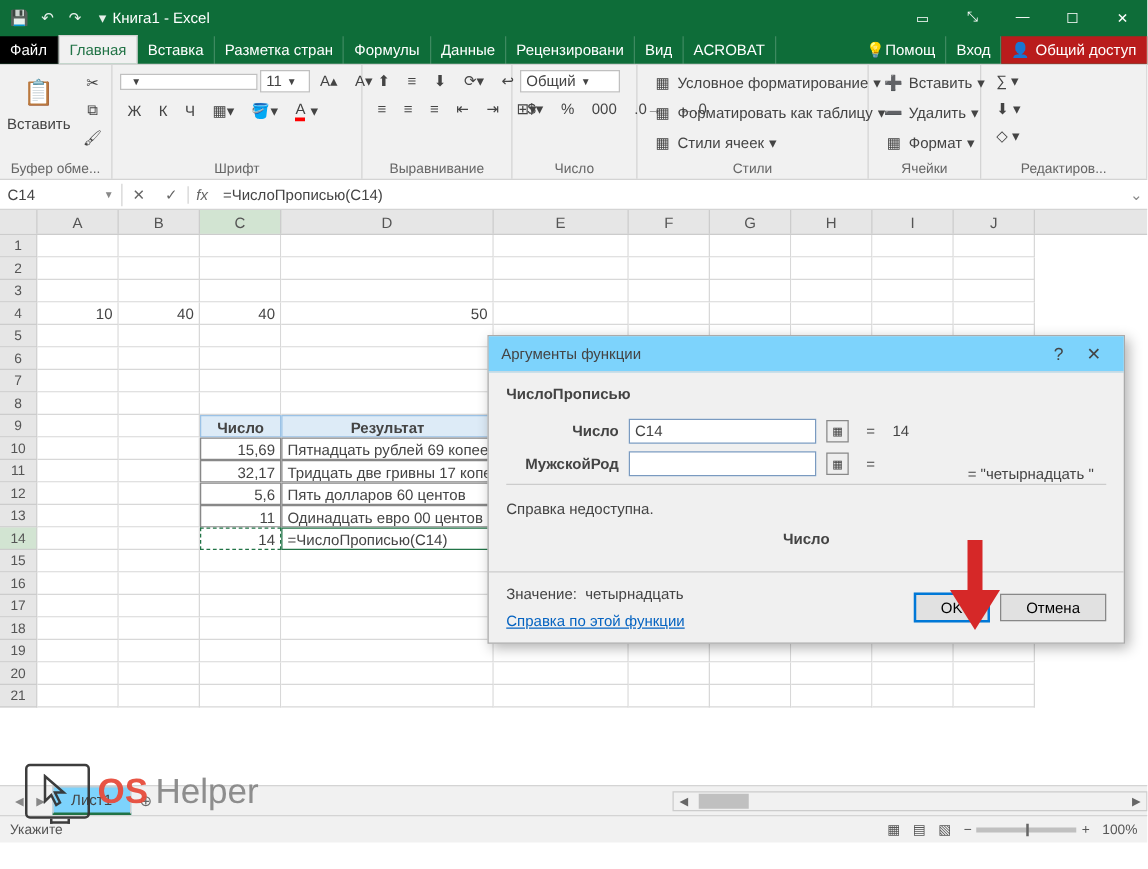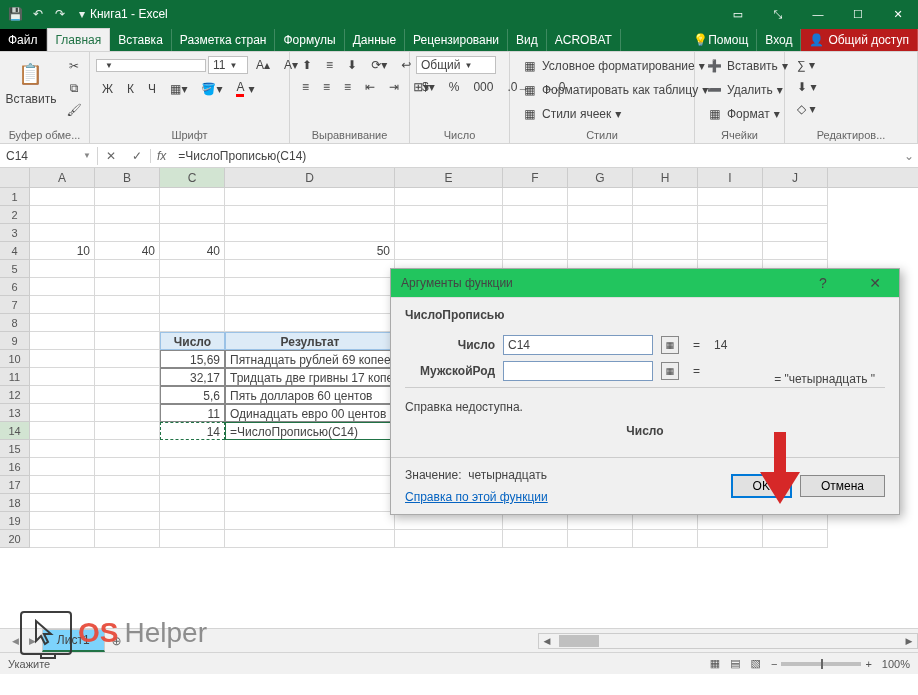--- a/index.html
+++ b/index.html
@@ -71,21 +71,21 @@
 .hscroll .thumb{ width:40px; height:12px; background:#c0c0c0; margin-left:4px;}
 .hscroll .arr{ width:16px; text-align:center; font-size:9px; color:#666;}
 .statusbar { height: 22px; background: #f1f1f1; border-top: 1px solid #d4d4d4; display: flex; align-items: center; padding: 0 8px; font-size: 11px; color: #555; }
 .statusbar .right { margin-left: auto; display: flex; gap: 10px; align-items: center; }
 .zoom { display:flex; align-items:center; gap:4px;}
 .zoom .track{ width:80px; height:4px; background:#c0c0c0; position:relative;}
 .zoom .track .t{position:absolute; left:50%; top:-3px; width:2px; height:10px; background:#666;}
 
 
 .dialog { position: absolute; left: 390px; top: 268px; width: 510px; background: #f0f0f0; border: 1px solid #aaa; box-shadow: 3px 3px 10px rgba(0,0,0,.3); font-size: 12px; }
-.dialog .dtitle { padding: 6px 10px; display: flex; align-items: center; background: #22c55e; border-bottom:1px solid #ddd;gap:24px;}
+.dialog .dtitle { padding: 6px 10px; display: flex; align-items: center; background: #7dd3fc; border-bottom:1px solid #ddd;}
 .dialog .dtitle .t { flex: 1; }
 .dialog .dtitle .dbtn { width: 28px; text-align: center; font-size: 14px; }
 .dialog .dbody { padding: 10px 14px; }
 .funcname { font-weight: bold; margin-bottom: 13px; }
 .argrow { display: flex; align-items: center; margin-bottom: 6px; gap: 8px; }
 .argrow .alabel { width: 90px; text-align: right; font-weight: bold; }
 .argrow .ainput { flex: 0 0 150px; border: 1px solid #7a9ac0; padding: 2px 4px; background: #fff; height:20px; display:flex; align-items:center;}
 .argrow .refbtn { width:18px; height:18px; border:1px solid #888; background:#eee; font-size:9px; text-align:center; line-height:16px;}
 .argrow .eq { padding: 0 6px; }
 .preview { border-top: 1px solid #ccc; margin-top: 6px; padding-top: 8px; position:relative; min-height:60px;}
@@ -536,20 +536,33 @@
         <div class="cell colB"></div>
         <div class="cell colC"></div>
         <div class="cell colD"></div>
         <div class="cell colE"></div>
         <div class="cell colF"></div>
         <div class="cell colG"></div>
         <div class="cell colH"></div>
         <div class="cell colI"></div>
         <div class="cell colJ"></div>
       </div>
+      <div class="row">
+        <div class="rowhead">21</div>
+        <div class="cell colA"></div>
+        <div class="cell colB"></div>
+        <div class="cell colC"></div>
+        <div class="cell colD"></div>
+        <div class="cell colE"></div>
+        <div class="cell colF"></div>
+        <div class="cell colG"></div>
+        <div class="cell colH"></div>
+        <div class="cell colI"></div>
+        <div class="cell colJ"></div>
+      </div>
     </div>
 </div>
 
 <div class="sheettabs">
   <span style="font-size:9px;color:#888;padding:0 4px">◀</span>
   <span style="font-size:9px;color:#888;padding:0 4px">▶</span>
   <div class="stab">Лист1</div>
   <div class="add">⊕</div>
   <div class="hscroll">
     <span class="arr">◀</span>

